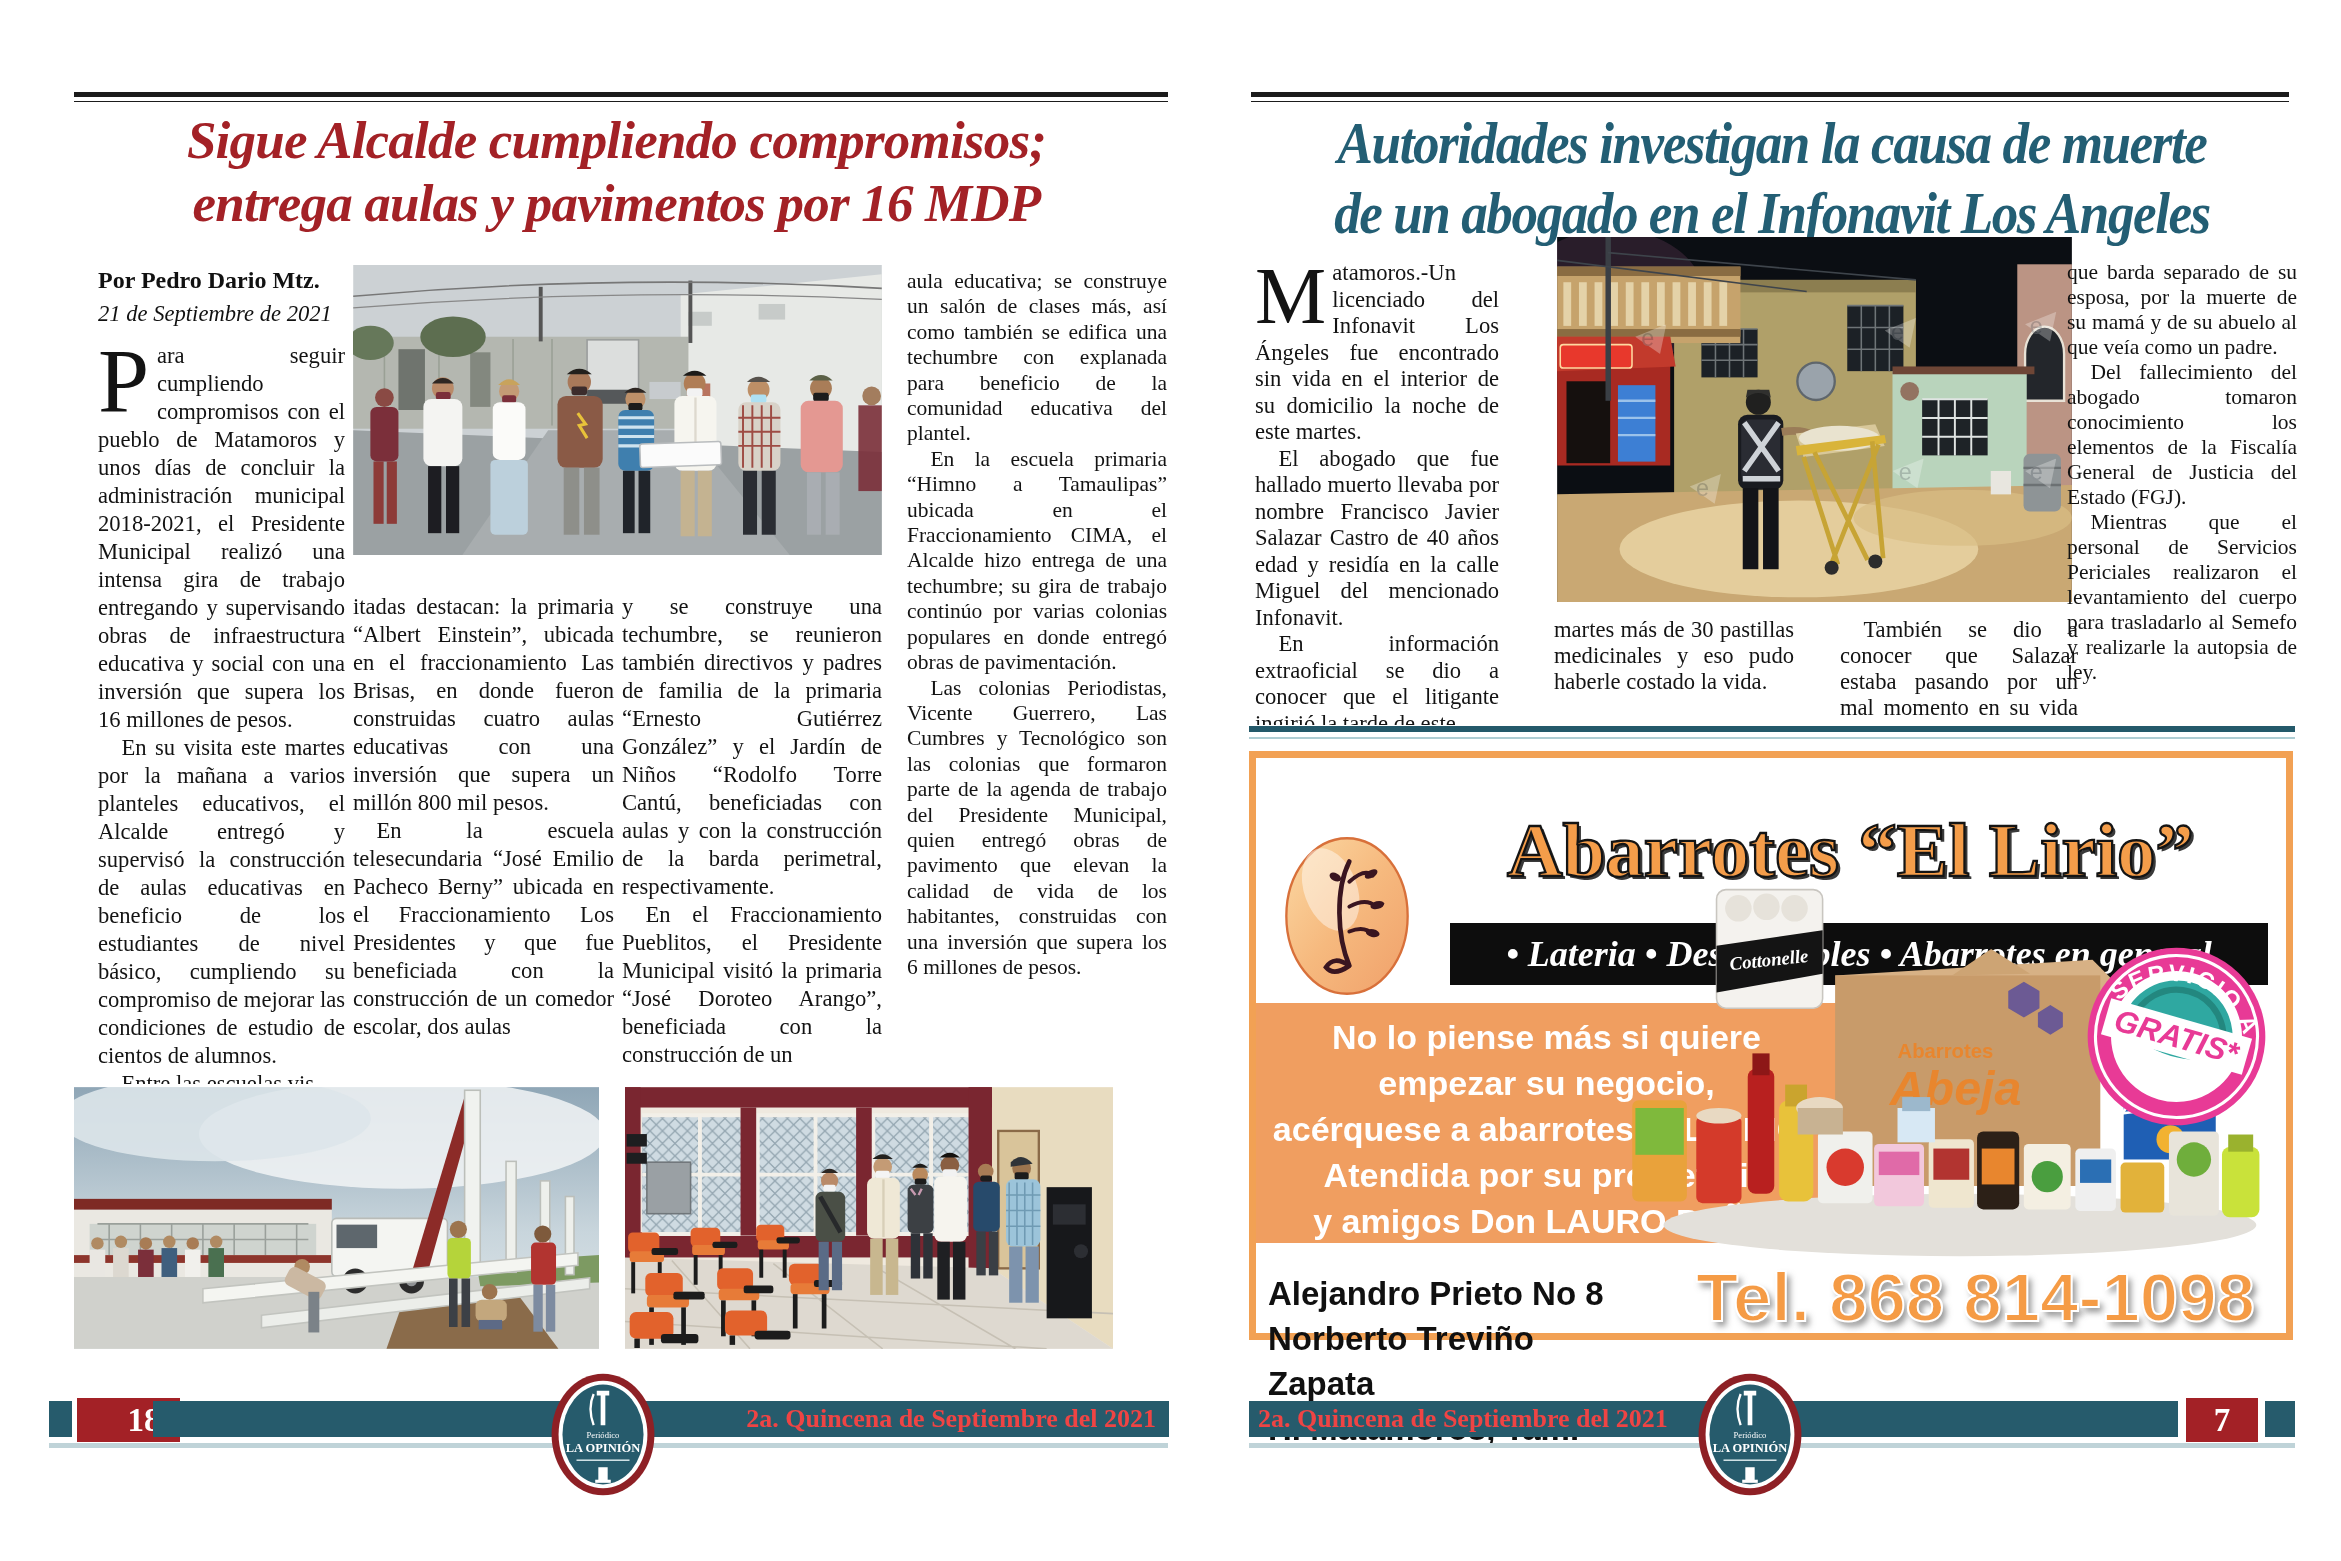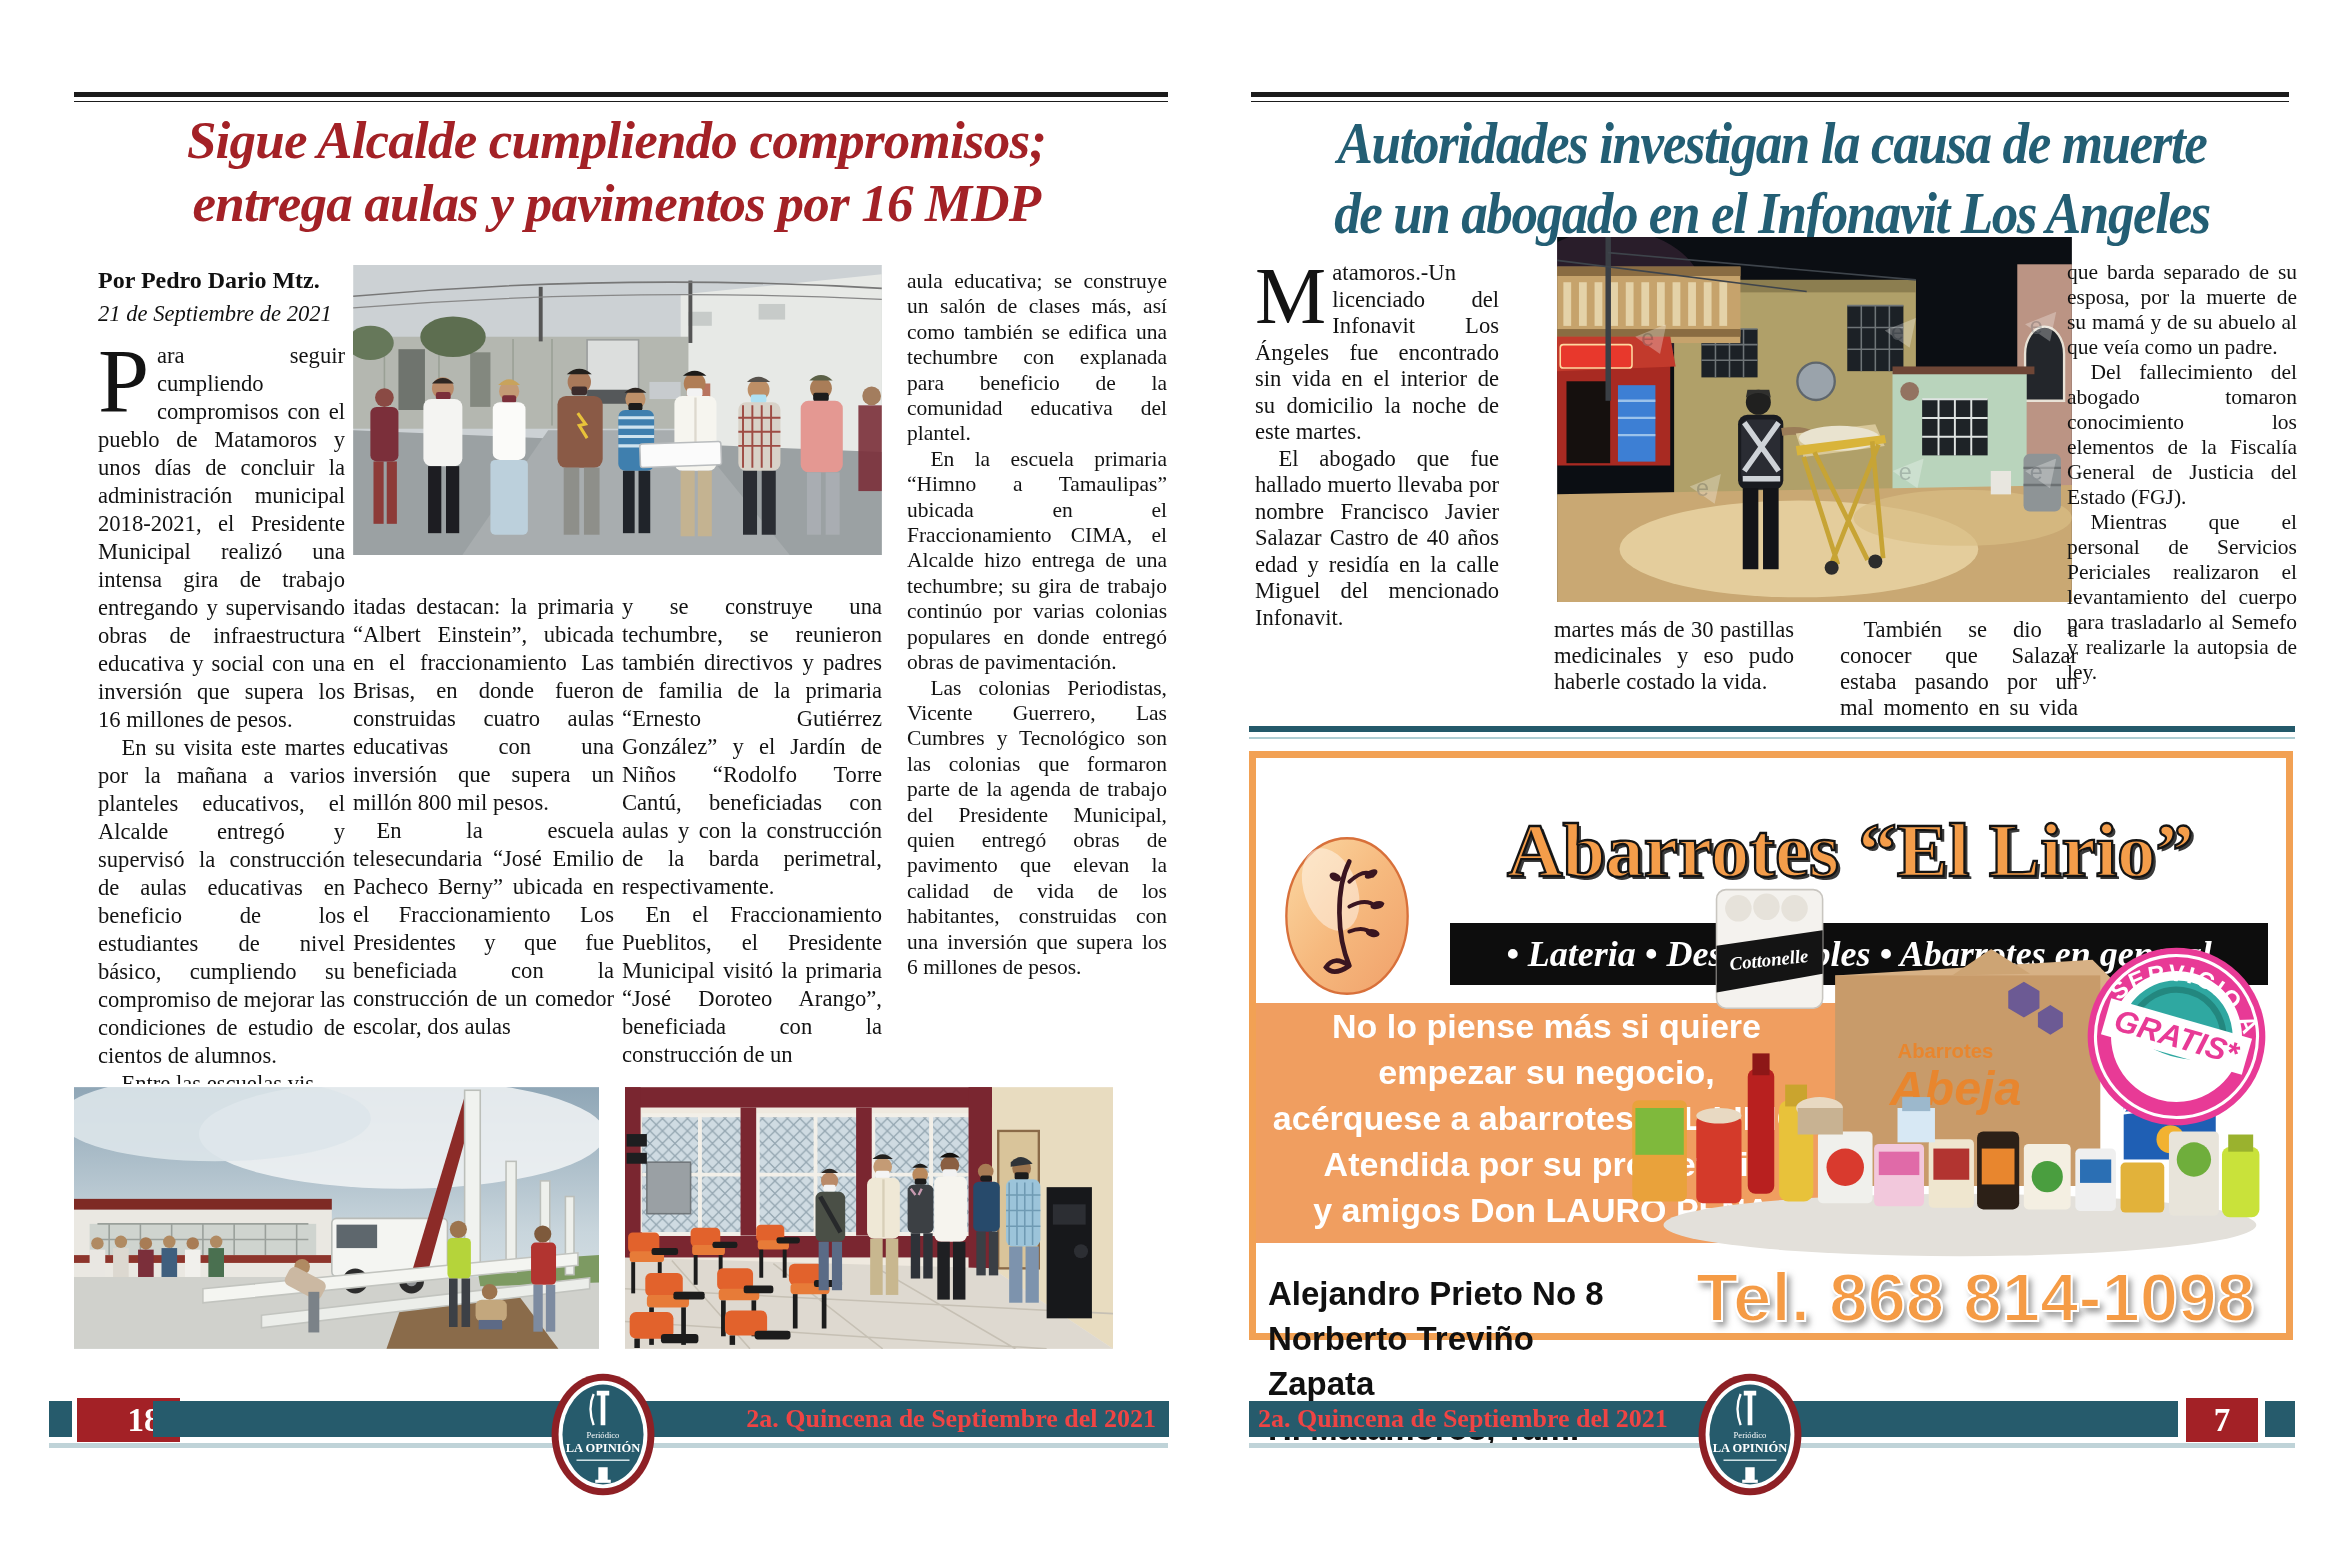--- a/index.html
+++ b/index.html
@@ -404,20 +404,21 @@
   <div class="abs double-rule" style="left:1251px;top:92px;width:1038px;"></div>
 
   <div class="abs hl hl-right" style="left:1202px;top:108px;width:1140px;">
     <div>Autoridades investigan la causa de muerte</div>
     <div>de un abogado en el Infonavit Los Angeles</div>
   </div>
 
   <div class="abs col cR1" style="left:1255px;top:260px;width:244px;height:465px;">
     <p><span class="dc dcM">M</span><span>atamoros.-Un licenciado del Infonavit Los Ángeles fue encontrado sin vida en el interior de su domicilio la noche de este martes.</span></p>
     <p class="ind">El abogado que fue hallado muerto llevaba por nombre Francisco Javier Salazar Castro de 40 años edad y residía en la calle Miguel del mencionado Infonavit.</p>
+    <p class="ind">En información extraoficial se dio a conocer que el litigante ingirió la tarde de este</p>
   </div>
 
   <svg class="abs" style="left:1557px;top:237px;" width="515" height="365" viewBox="0 0 660 468">
     <rect width="660" height="468" fill="#0b0e13"></rect>
     <ellipse cx="70" cy="80" rx="120" ry="90" fill="#432a3e" opacity=".55"></ellipse>
     <rect x="150" y="55" width="310" height="280" fill="#b0a069"></rect>
     <rect x="150" y="55" width="310" height="16" fill="#8c7e50"></rect>
     <rect x="185" y="118" width="72" height="62" fill="#1c2126"></rect>
       <path d="M185 118 h72 M185 138 h72 M185 158 h72 M203 118 v62 M221 118 v62 M239 118 v62" stroke="#6e7477" stroke-width="2"></path>
     <rect x="372" y="88" width="72" height="84" fill="#1c2126"></rect>
@@ -527,21 +528,21 @@
     <ellipse cx="112" cy="50" rx="9" ry="5" fill="#3a1520" transform="rotate(-30 112 50)"></ellipse>
     <ellipse cx="120" cy="90" rx="9" ry="5" fill="#3a1520" transform="rotate(-15 120 90)"></ellipse>
     <ellipse cx="114" cy="126" rx="9" ry="5" fill="#3a1520" transform="rotate(12 114 126)"></ellipse>
     <ellipse cx="66" cy="54" rx="8" ry="5" fill="#3a1520" transform="rotate(28 66 54)"></ellipse>
   </svg>
 
   <div class="abs adtitle" style="left:1429px;top:810px;width:843px;">Abarrotes “El Lirio”</div>
   <div class="abs adblackbar" style="left:1450px;top:923px;width:818px;height:62px;">• Lateria • Deshechables • Abarrotes en general</div>
 
   <div class="abs adpanel" style="left:1256px;top:1003px;width:581px;height:240px;">
-    <div class="adpitch" style="">
+    <div class="adpitch" style="padding-top:11px;">
       <div>No lo piense más si quiere</div>
       <div>empezar su negocio,</div>
       <div>acérquese a abarrotes “EL LIRIO”</div>
       <div>Atendida por su propietario</div>
       <div>y amigos Don LAURO PEÑA.</div>
     </div>
   </div>
 
   <div class="abs adaddr" style="left:1268px;top:1255px;width:375px;margin-top:16px;">
     <div>Alejandro Prieto No 8</div>

